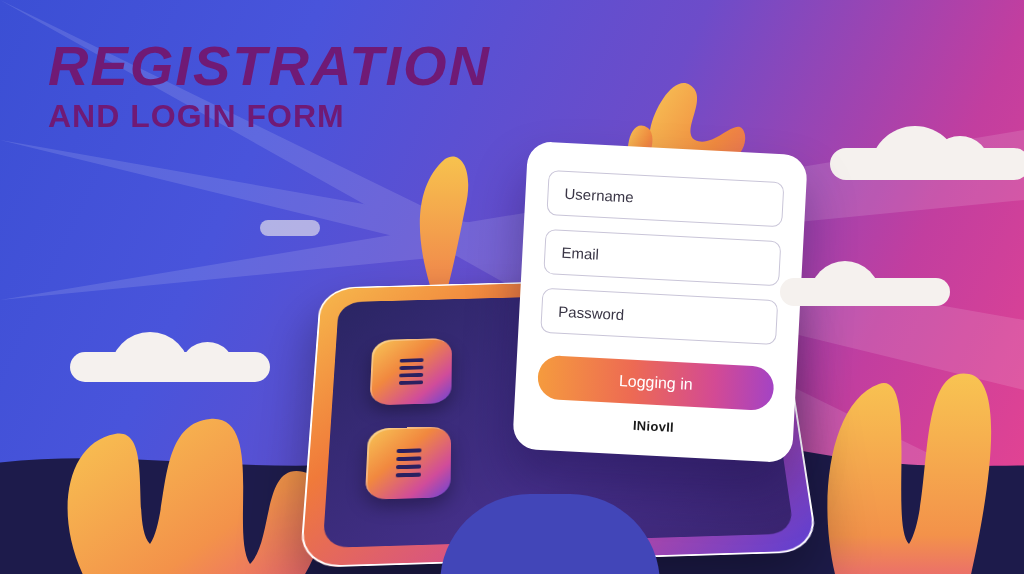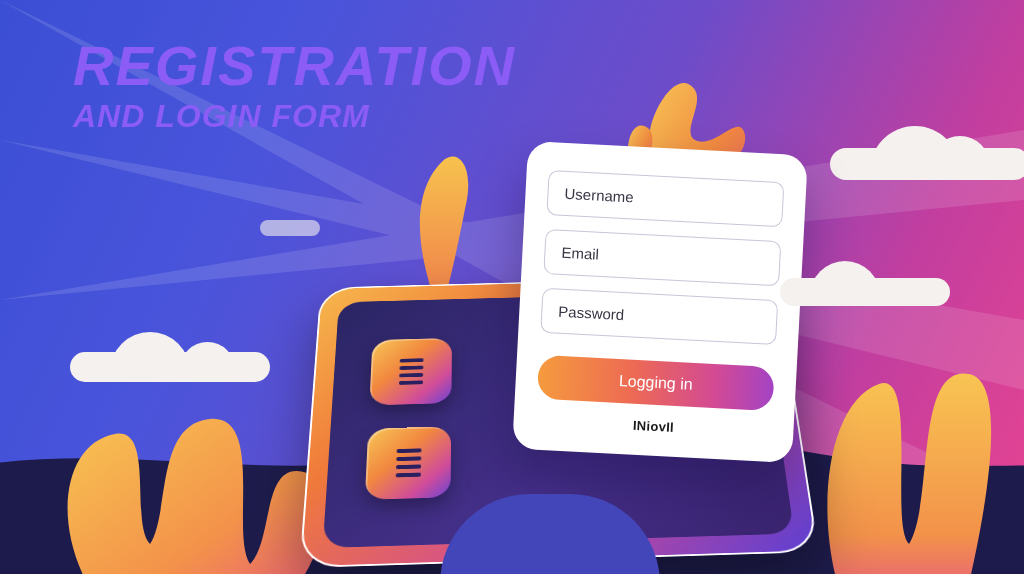--- a/index.html
+++ b/index.html
@@ -5,23 +5,23 @@
 * { margin: 0; padding: 0; box-sizing: border-box; }
 body {
   width: 1024px;
   height: 574px;
   overflow: hidden;
   font-family: -apple-system, BlinkMacSystemFont, 'Segoe UI', Arial, sans-serif;
   position: relative;
   background: linear-gradient(115deg, #3b4fd4 0%, #4954db 25%, #6d4cc9 55%, #c23e9f 80%, #e84490 100%);
 }
 .bg-rays { position: absolute; inset: 0; pointer-events: none; opacity: 0.12; }
-.heading { position: absolute; left: 48px; top: 38px; color: #8b5cf6; z-index: 40; margin-left: 25px; }
+.heading { position: absolute; left: 48px; top: 38px; color: #701a75; z-index: 40; }
 .heading h1 { font-size: 56px; font-weight: 800; letter-spacing: 2px; line-height: 1; font-style: italic; }
-.heading h2 { font-size: 32px; font-weight: 700; letter-spacing: 1px; margin-top: 4px; font-style: italic; }
+.heading h2 { font-size: 32px; font-weight: 700; letter-spacing: 1px; margin-top: 4px; }
 .heading h3 { font-size: 20px; font-weight: 500; letter-spacing: 1px; margin-top: 4px; }
 
 .cloud { position: absolute; background: #f5f1ee; border-radius: 50px; z-index: 8; }
 .cloud.c1 { width: 200px; height: 32px; left: 830px; top: 148px; }
 .cloud.c1::before { content:''; position:absolute; width:90px; height:45px; background:#f5f1ee; border-radius:50px 50px 0 0; top:-22px; left:40px; }
 .cloud.c1::after { content:''; position:absolute; width:60px; height:30px; background:#f5f1ee; border-radius:40px 40px 0 0; top:-12px; left:100px; }
 .cloud.c2 { width: 170px; height: 28px; left: 780px; top: 278px; z-index: 28; }
 .cloud.c2::before { content:''; position:absolute; width:70px; height:35px; background:#f5f1ee; border-radius:40px 40px 0 0; top:-17px; left:30px; }
 .cloud.c3 { width: 200px; height: 30px; left: 70px; top: 352px; z-index: 22; }
 .cloud.c3::before { content:''; position:absolute; width:80px; height:40px; background:#f5f1ee; border-radius:40px 40px 0 0; top:-20px; left:40px; }

